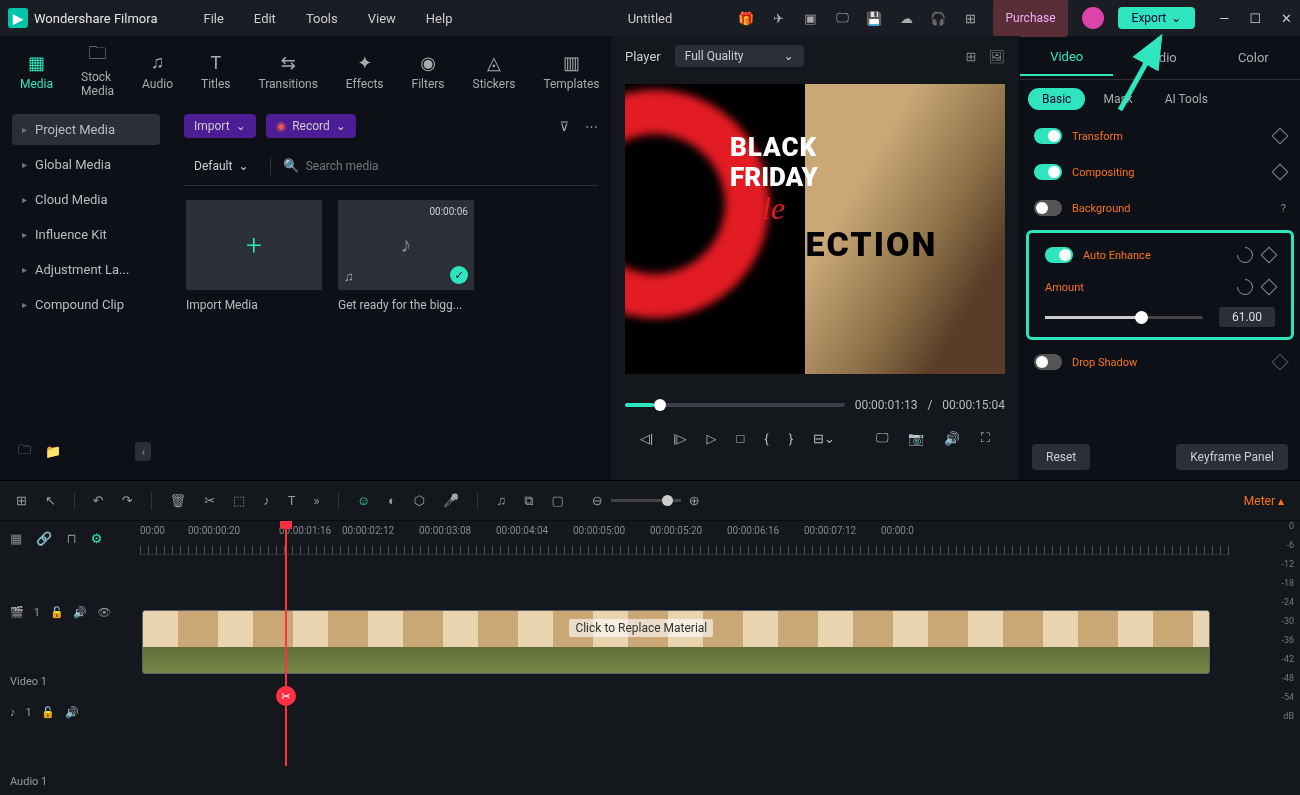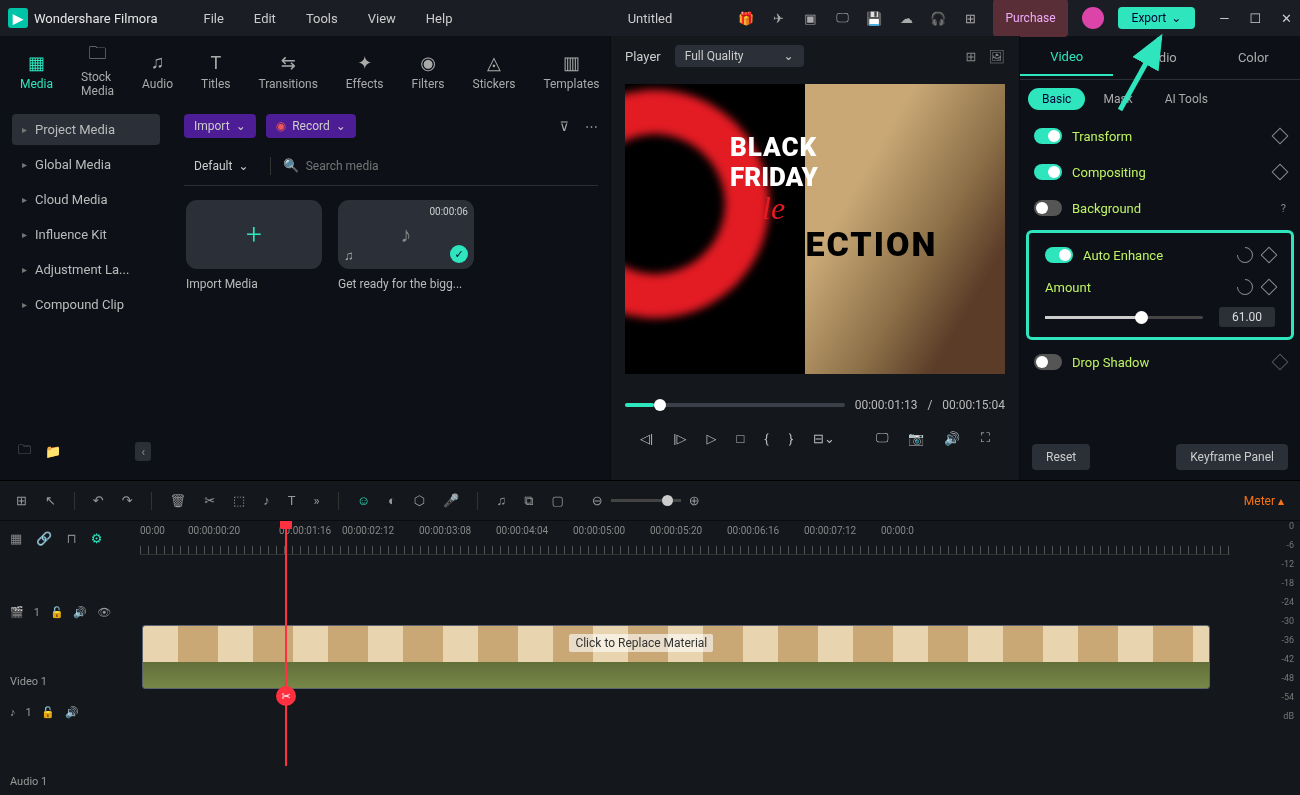--- a/index.html
+++ b/index.html
@@ -29,21 +29,21 @@
 .cat .chev{font-size:10px;color:#777}
 .media-area{flex:1;padding:0 12px;display:flex;flex-direction:column}
 .media-top{display:flex;gap:10px;align-items:center;height:40px}
 .dd{background:#4c1d95;border-radius:4px;padding:5px 10px;font-size:12px;color:#ccc;display:flex;align-items:center;gap:6px}
 .media-tools{margin-left:auto;display:flex;gap:16px;color:#aaa}
 .media-bar2{display:flex;align-items:center;gap:12px;height:40px;border-bottom:1px solid #2a2f38}
 .search{flex:1;display:flex;align-items:center;gap:6px;color:#666}
 .search input{background:transparent;border:none;color:#ccc;font-size:12px;outline:none}
 .media-grid{display:flex;gap:16px;padding:14px 2px}
 .mcard{width:136px}
-.mthumb{height:69px;background:#2a2f38;border-radius:11px;display:flex;align-items:center;justify-content:center;position:relative}
+.mthumb{height:90px;background:#2a2f38;border-radius:0;display:flex;align-items:center;justify-content:center;position:relative}
 .mthumb.plus{color:#2ee5be;font-size:28px;font-weight:300}
 .mthumb .dur{position:absolute;top:6px;right:6px;font-size:10px;color:#ccc}
 .mthumb .check{position:absolute;bottom:6px;right:6px;width:18px;height:18px;background:#2ee5be;border-radius:50%;color:#003;display:flex;align-items:center;justify-content:center;font-size:11px}
 .mthumb .mus{position:absolute;bottom:6px;left:6px;color:#aaa}
 .mlabel{font-size:12px;color:#bbb;margin-top:8px;white-space:nowrap;overflow:hidden;text-overflow:ellipsis}
 .preview{width:410px;background:#14171c;display:flex;flex-direction:column;border-left:1px solid #0a0c0f;border-right:1px solid #0a0c0f}
 .pv-top{height:40px;display:flex;align-items:center;padding:0 14px;gap:14px}
 .quality{background:#2a2f38;padding:4px 10px;border-radius:4px;font-size:12px;color:#ccc;display:flex;align-items:center;gap:40px}
 .pv-tools{margin-left:auto;display:flex;gap:12px;color:#888}
 .pv-canvas{height:290px;margin:8px 14px 14px;background:#000;position:relative;overflow:hidden}
@@ -67,21 +67,21 @@
 .insp-sub{display:flex;height:38px;align-items:center;gap:4px;padding:6px 8px}
 .stab{padding:4px 14px;border-radius:14px;font-size:12px;color:#aaa}
 .stab.active{background:#2ee5be;color:#003}
 .prop{display:flex;align-items:center;padding:10px 14px;gap:10px}
 .toggle-on, .toggle-off{width:28px;height:16px;border-radius:8px;position:relative;flex-shrink:0}
 .toggle-on{background:#2ee5be}
 .toggle-off{background:#555}
 .toggle-on::after, .toggle-off::after{content:'';position:absolute;width:12px;height:12px;border-radius:50%;background:#fff;top:2px}
 .toggle-on::after{right:2px}
 .toggle-off::after{left:2px}
-.prop-label{flex:1;font-size:13px;color:#bef264}
+.prop-label{flex:1;font-size:11px;color:#f97316}
 .diamond{width:12px;height:12px;border:1.5px solid #888;transform:rotate(45deg)}
 .enhance-box{border:3px solid #2ee5be;border-radius:6px;margin:4px 6px;padding:4px 2px}
 .amount-row{padding:6px 14px;display:flex;align-items:center;gap:10px}
 .reset-ic{width:16px;height:16px;border:1.5px solid #888;border-radius:50%;border-top-color:transparent;transform:rotate(-45deg)}
 .slider-row{display:flex;align-items:center;gap:16px;padding:6px 14px}
 .slider{flex:1;height:3px;background:#444;position:relative;border-radius:2px}
 .slider .fill{position:absolute;height:3px;background:#ccc;width:61%}
 .slider .knob{position:absolute;left:61%;top:-5px;width:13px;height:13px;background:#fff;border-radius:50%;margin-left:-6px}
 .slider-val{background:#2a2f38;padding:3px 10px;border-radius:3px;font-size:12px;color:#ddd;width:56px;text-align:center}
 .insp-footer{margin-top:auto;display:flex;padding:10px 12px;gap:8px}
@@ -97,21 +97,21 @@
 .tl-left{width:140px;padding:6px 10px}
 .tl-head-icons{display:flex;gap:14px;padding:4px 0;color:#888}
 .track-head{margin-top:56px;display:flex;align-items:center;gap:10px;color:#999;font-size:11px}
 .tl-tracks{flex:1;position:relative;overflow:hidden}
 .ruler{height:34px;position:relative;border-bottom:1px solid #333}
 .ruler .tick{position:absolute;top:4px;font-size:10px;color:#888}
 .ruler .marks{position:absolute;bottom:0;left:0;right:0;height:8px;background:repeating-linear-gradient(90deg,#555 0,#555 1px,transparent 1px,transparent 8px)}
 .playhead{position:absolute;left:145px;top:0;bottom:0;width:2px;background:#ff3040;z-index:5}
 .playhead::before{content:'';position:absolute;top:-2px;left:-5px;width:12px;height:10px;background:#ff3040;border-radius:2px}
 .playhead::after{content:'✂';position:absolute;bottom:60px;left:-9px;width:20px;height:20px;background:#ff3040;border-radius:50%;color:#fff;font-size:11px;display:flex;align-items:center;justify-content:center}
-.vtrack{position:absolute;top:104px;left:2px;right:20px;height:64px;background:#2a2f38;border:1px solid #5a6270;border-radius:3px;overflow:hidden}
+.vtrack{position:absolute;top:89px;left:2px;right:20px;height:64px;background:#2a2f38;border:1px solid #5a6270;border-radius:3px;overflow:hidden}
 .vtrack .thumbs{height:36px;background:repeating-linear-gradient(90deg,#e8d5b0 0,#e8d5b0 35px,#c9a876 35px,#c9a876 75px);position:relative}
 .vtrack .replace{position:absolute;left:40%;top:8px;font-size:12px;color:#333;background:rgba(255,255,255,.6);padding:2px 6px;border-radius:2px}
 .vtrack .wave{height:28px;background:linear-gradient(180deg,#7a8a3a,#9ab050);opacity:.7}
 .tl-meter{width:70px;padding:4px;position:relative}
 .meter-scale{position:absolute;right:6px;top:0;display:flex;flex-direction:column;gap:9px;font-size:9px;color:#777;text-align:right}
 .arrow-annotation{position:absolute;top:30px;right:120px;width:70px;height:80px;z-index:100;pointer-events:none}
 svg{overflow:visible}
 </style>
 </head>
 <body>

